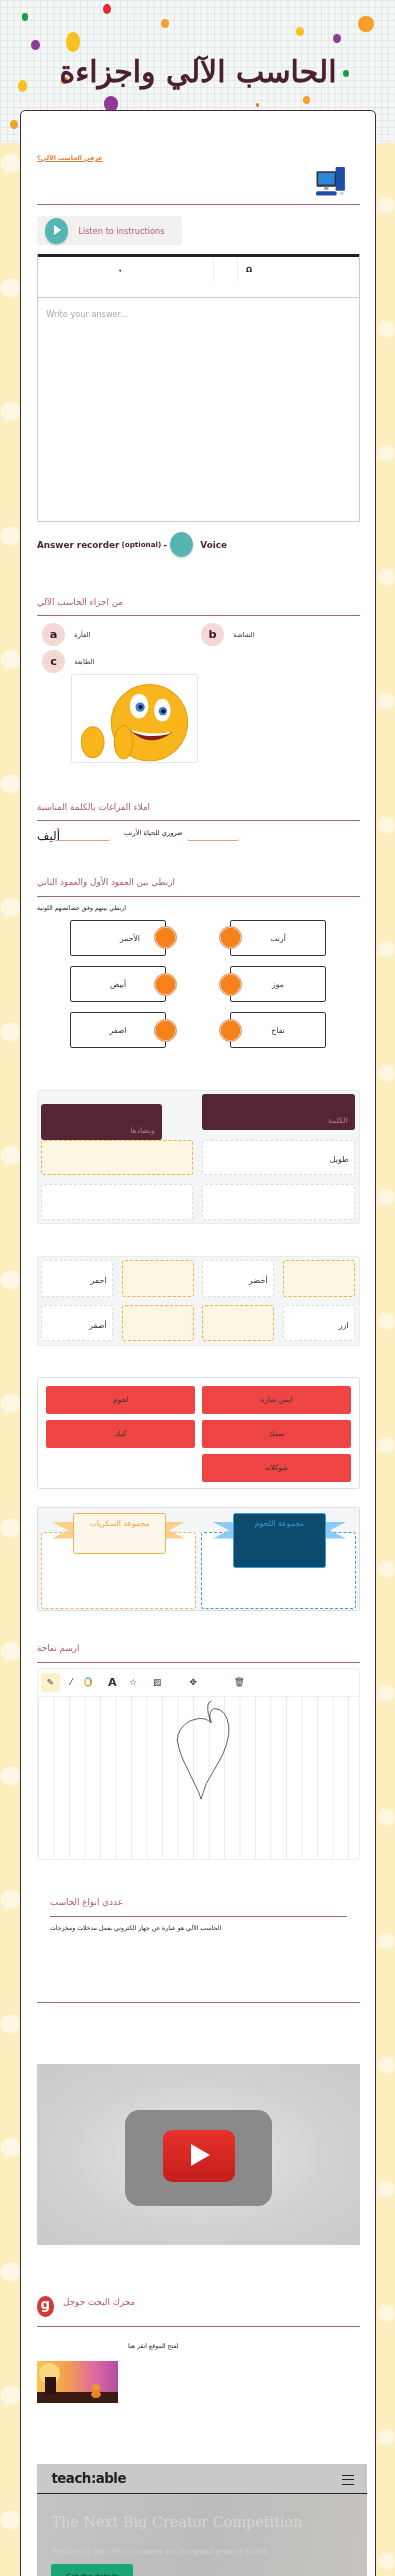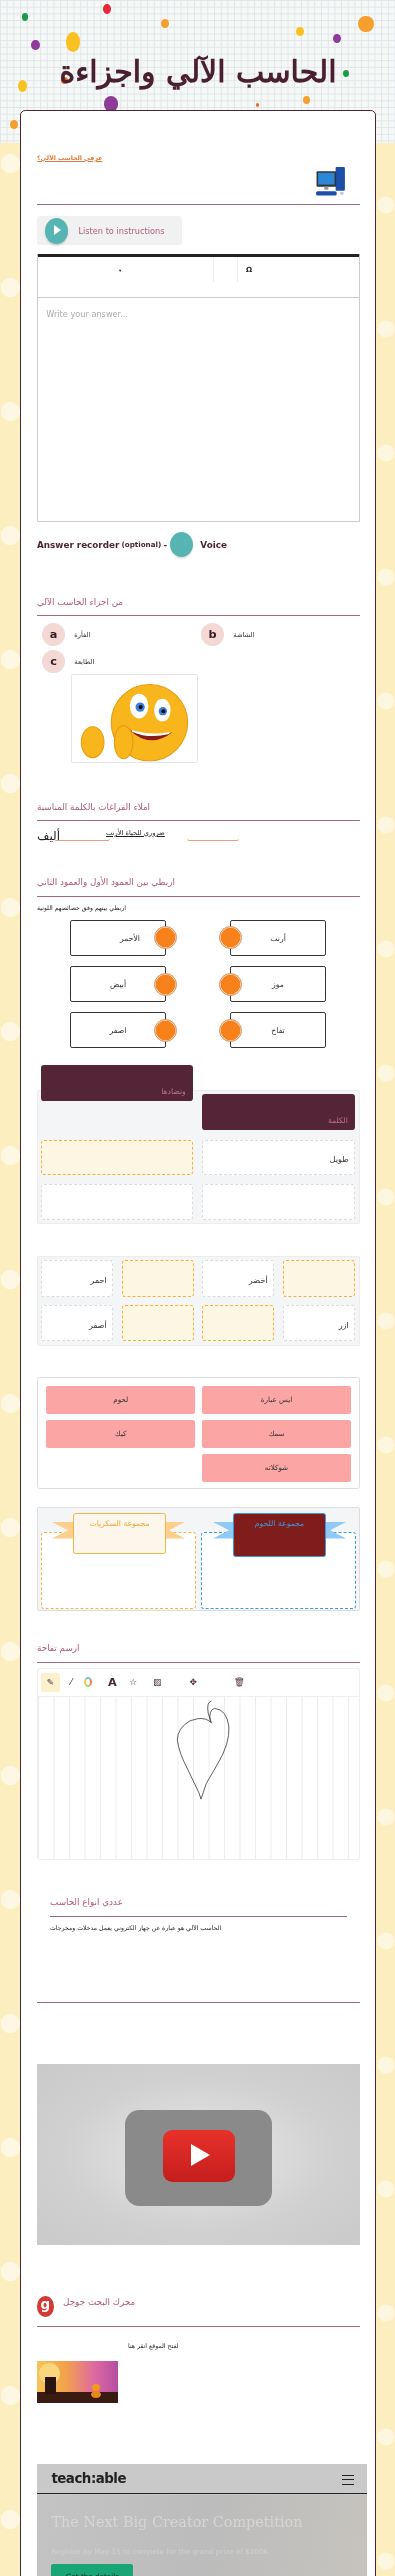--- a/index.html
+++ b/index.html
@@ -92,21 +92,21 @@
     border: 0.5px solid #d8a27d; box-shadow: 0 0 0 0.5px #fff inset;
   }
   .grid-tbl { position: absolute; background: #f4f5f6; border: 0.5px solid #ececec; border-radius: 1.5px; }
   .cell-dark {
     position: absolute; background: #532536; border-radius: 3.1px; color: #c0708e;
     font-size: 7.7px; direction: rtl; text-align: right; padding: 21.6px 7.2px 0 0;
   }
   .cell-empty { position: absolute; background: #fff; border: 1px dashed #dcdcdc; border-radius: 3.1px; direction: rtl; text-align: right; font-size: 8.2px; color: #333; }
   .cell-drop { position: absolute; background: #fdf6e3; border: 1px dashed #f3b13b; border-radius: 3.1px; }
   .cat-box { position: absolute; left: 37px; top: 1377px; width: 323px; height: 112px; border: 0.5px solid #ddd; border-radius: 2.6px; background: #fff; }
-  .cat-item { position: absolute; background: #fca5a5; border-radius: 2.1px; font-size: 7.2px; color: #333; text-align: center; line-height: 28px; direction: rtl; }
+  .cat-item { position: absolute; background: #ef4444; border-radius: 2.1px; font-size: 7.2px; color: #333; text-align: center; line-height: 28px; direction: rtl; }
   .groups { position: absolute; left: 37px; top: 1507px; width: 323px; height: 104px; background: #f4f5f6; border: 0.5px solid #ddd; border-radius: 1.5px; }
   .group-drop { position: absolute; top: 24px; width: 155px; height: 77px; background: #fff; border-radius: 3.1px; }
   .ribbon-tail { position: absolute; top: 14px; width: 133px; height: 16.5px; }
   .ribbon-label {
     position: absolute; top: 4.6px; width: 93px; height: 41px; border-radius: 2.6px; text-align: center;
     font-size: 7.7px; direction: rtl; line-height: 19.6px;
   }
   .draw-box { position: absolute; left: 37px; top: 1668px; width: 323px; height: 192px; border: 1px solid #eee; border-radius: 3.1px; background: #fff; overflow: hidden; }
   .draw-toolbar { height: 28px; border-bottom: 0.5px solid #eee; position: relative; }
   .tool { position: absolute; top: 4.1px; width: 18.5px; height: 18.5px; display: flex; align-items: center; justify-content: center; font-size: 8.8px; color: #4a2634; }
@@ -228,42 +228,42 @@
     <path d="M115 106 Q150 118 190 110 L188 114 Q150 124 117 110Z" fill="#fff"></path>
     <ellipse cx="40" cy="130" rx="22" ry="30" fill="#f8b51c" stroke="#e79a10" stroke-width="2"></ellipse>
     <ellipse cx="100" cy="130" rx="18" ry="32" fill="#f8b51c" stroke="#e79a10" stroke-width="2"></ellipse>
   </svg>
 </div>
 
 <div class="sec-heading" style="left:37px;top:802px;">املاء الفراغات بالكلمة المناسبة</div>
 <div class="divider" style="left:37px;top:820px;width:323px;"></div>
 <div class="abs rtl" style="left:37px;top:829px;font-size:12px;color:#222;">أليف</div>
 <div class="blank" style="left:54px;top:835px;width:56px;"></div>
-<div class="abs rtl" style="left:106px;top:829px;font-size:6.7px;color:#222;white-space:nowrap;text-decoration:underline;">ضروري للحياة الأرنب</div>
+<div class="abs rtl" style="left:124px;top:829px;font-size:6.7px;color:#222;white-space:nowrap;">ضروري للحياة الأرنب</div>
 <div class="blank" style="left:187px;top:835px;width:52px;"></div>
 
 <div class="sec-heading" style="left:37px;top:877px;">اربطي بين العمود الأول والعمود الثاني</div>
 <div class="divider" style="left:37px;top:896px;width:323px;"></div>
 <div class="abs rtl" style="left:37px;top:904px;font-size:6.2px;color:#222;">اربطي بينهم وفق خصائصهم اللونية</div>
 
 <div class="match-box" style="left:70px;top:920px;padding-left:24px;">الأحمر</div>
 <div class="match-box" style="left:70px;top:966px;">أبيض</div>
 <div class="match-box" style="left:70px;top:1012px;">اصفر</div>
 <div class="match-box" style="left:230px;top:920px;">أرنب</div>
 <div class="match-box" style="left:230px;top:966px;">موز</div>
 <div class="match-box" style="left:230px;top:1012px;">تفاح</div>
 <div class="match-dot" style="left:154px;top:926px;"></div>
 <div class="match-dot" style="left:154px;top:973px;"></div>
 <div class="match-dot" style="left:154px;top:1019px;"></div>
 <div class="match-dot" style="left:219px;top:926px;"></div>
 <div class="match-dot" style="left:219px;top:973px;"></div>
 <div class="match-dot" style="left:219px;top:1019px;"></div>
 
 <div class="grid-tbl" style="left:37px;top:1090px;width:323px;height:134px;"></div>
-<div class="cell-dark" style="left:41px;top:1065px;width:152px;height:36px;">وتضادها</div>
+<div class="cell-dark" style="left:41px;top:1104px;width:121px;height:36px;">وتضادها</div>
 <div class="cell-dark" style="left:202px;top:1094px;width:153px;height:36px;">الكلمة</div>
 <div class="cell-drop" style="left:41px;top:1140px;width:152px;height:35px;"></div>
 <div class="cell-empty" style="left:202px;top:1140px;width:153px;height:35px;padding:13.4px 5.2px 0 0;">طويل</div>
 <div class="cell-empty" style="left:41px;top:1184px;width:152px;height:36px;"></div>
 <div class="cell-empty" style="left:202px;top:1184px;width:153px;height:36px;"></div>
 
 <div class="grid-tbl" style="left:37px;top:1256px;width:323px;height:90px;"></div>
 <div class="cell-empty" style="left:41px;top:1260px;width:72px;height:37px;padding:14.4px 5.2px 0 0;">احمر</div>
 <div class="cell-drop" style="left:122px;top:1260px;width:72px;height:37px;"></div>
 <div class="cell-empty" style="left:202px;top:1260px;width:72px;height:37px;padding:14.4px 5.2px 0 0;">أخضر</div>
@@ -282,21 +282,21 @@
 </div>
 
 <div class="groups">
   <div class="group-drop" style="left:2.6px;border:1px dashed #f2b54a;"></div>
   <div class="ribbon-tail" style="left:14px;background:#fcd08c;clip-path:polygon(0 0,100% 0,88% 50%,100% 100%,0 100%,12% 50%);"></div>
   <div class="ribbon-label" style="left:35px;background:#fdf6ea;border:1px solid #f2b54a;color:#f2a63a;height:41px;">
     <span>مجموعة السكريات</span>
   </div>
   <div class="group-drop" style="left:163px;border:1px dashed #3d9ad9;"></div>
   <div class="ribbon-tail" style="left:175px;background:#8dcaf7;clip-path:polygon(0 0,100% 0,88% 50%,100% 100%,0 100%,12% 50%);"></div>
-  <div class="ribbon-label" style="left:195px;background:#7f1d1d;border:1px solid #3d9ad9;color:#3d9ad9;height:44px;">
+  <div class="ribbon-label" style="left:195px;background:#0c4a6e;border:1px solid #3d9ad9;color:#3d9ad9;height:55px;">
     <span>مجموعة اللحوم</span>
   </div>
 </div>
 
 <div class="sec-heading" style="left:37px;top:1643px;">ارسم تفاحة</div>
 <div class="divider" style="left:37px;top:1662px;width:323px;"></div>
 <div class="draw-box">
   <div class="draw-toolbar">
     <div class="tool active" style="left:3.1px;">✎</div>
     <div class="tool" style="left:24px;">⁄</div>

